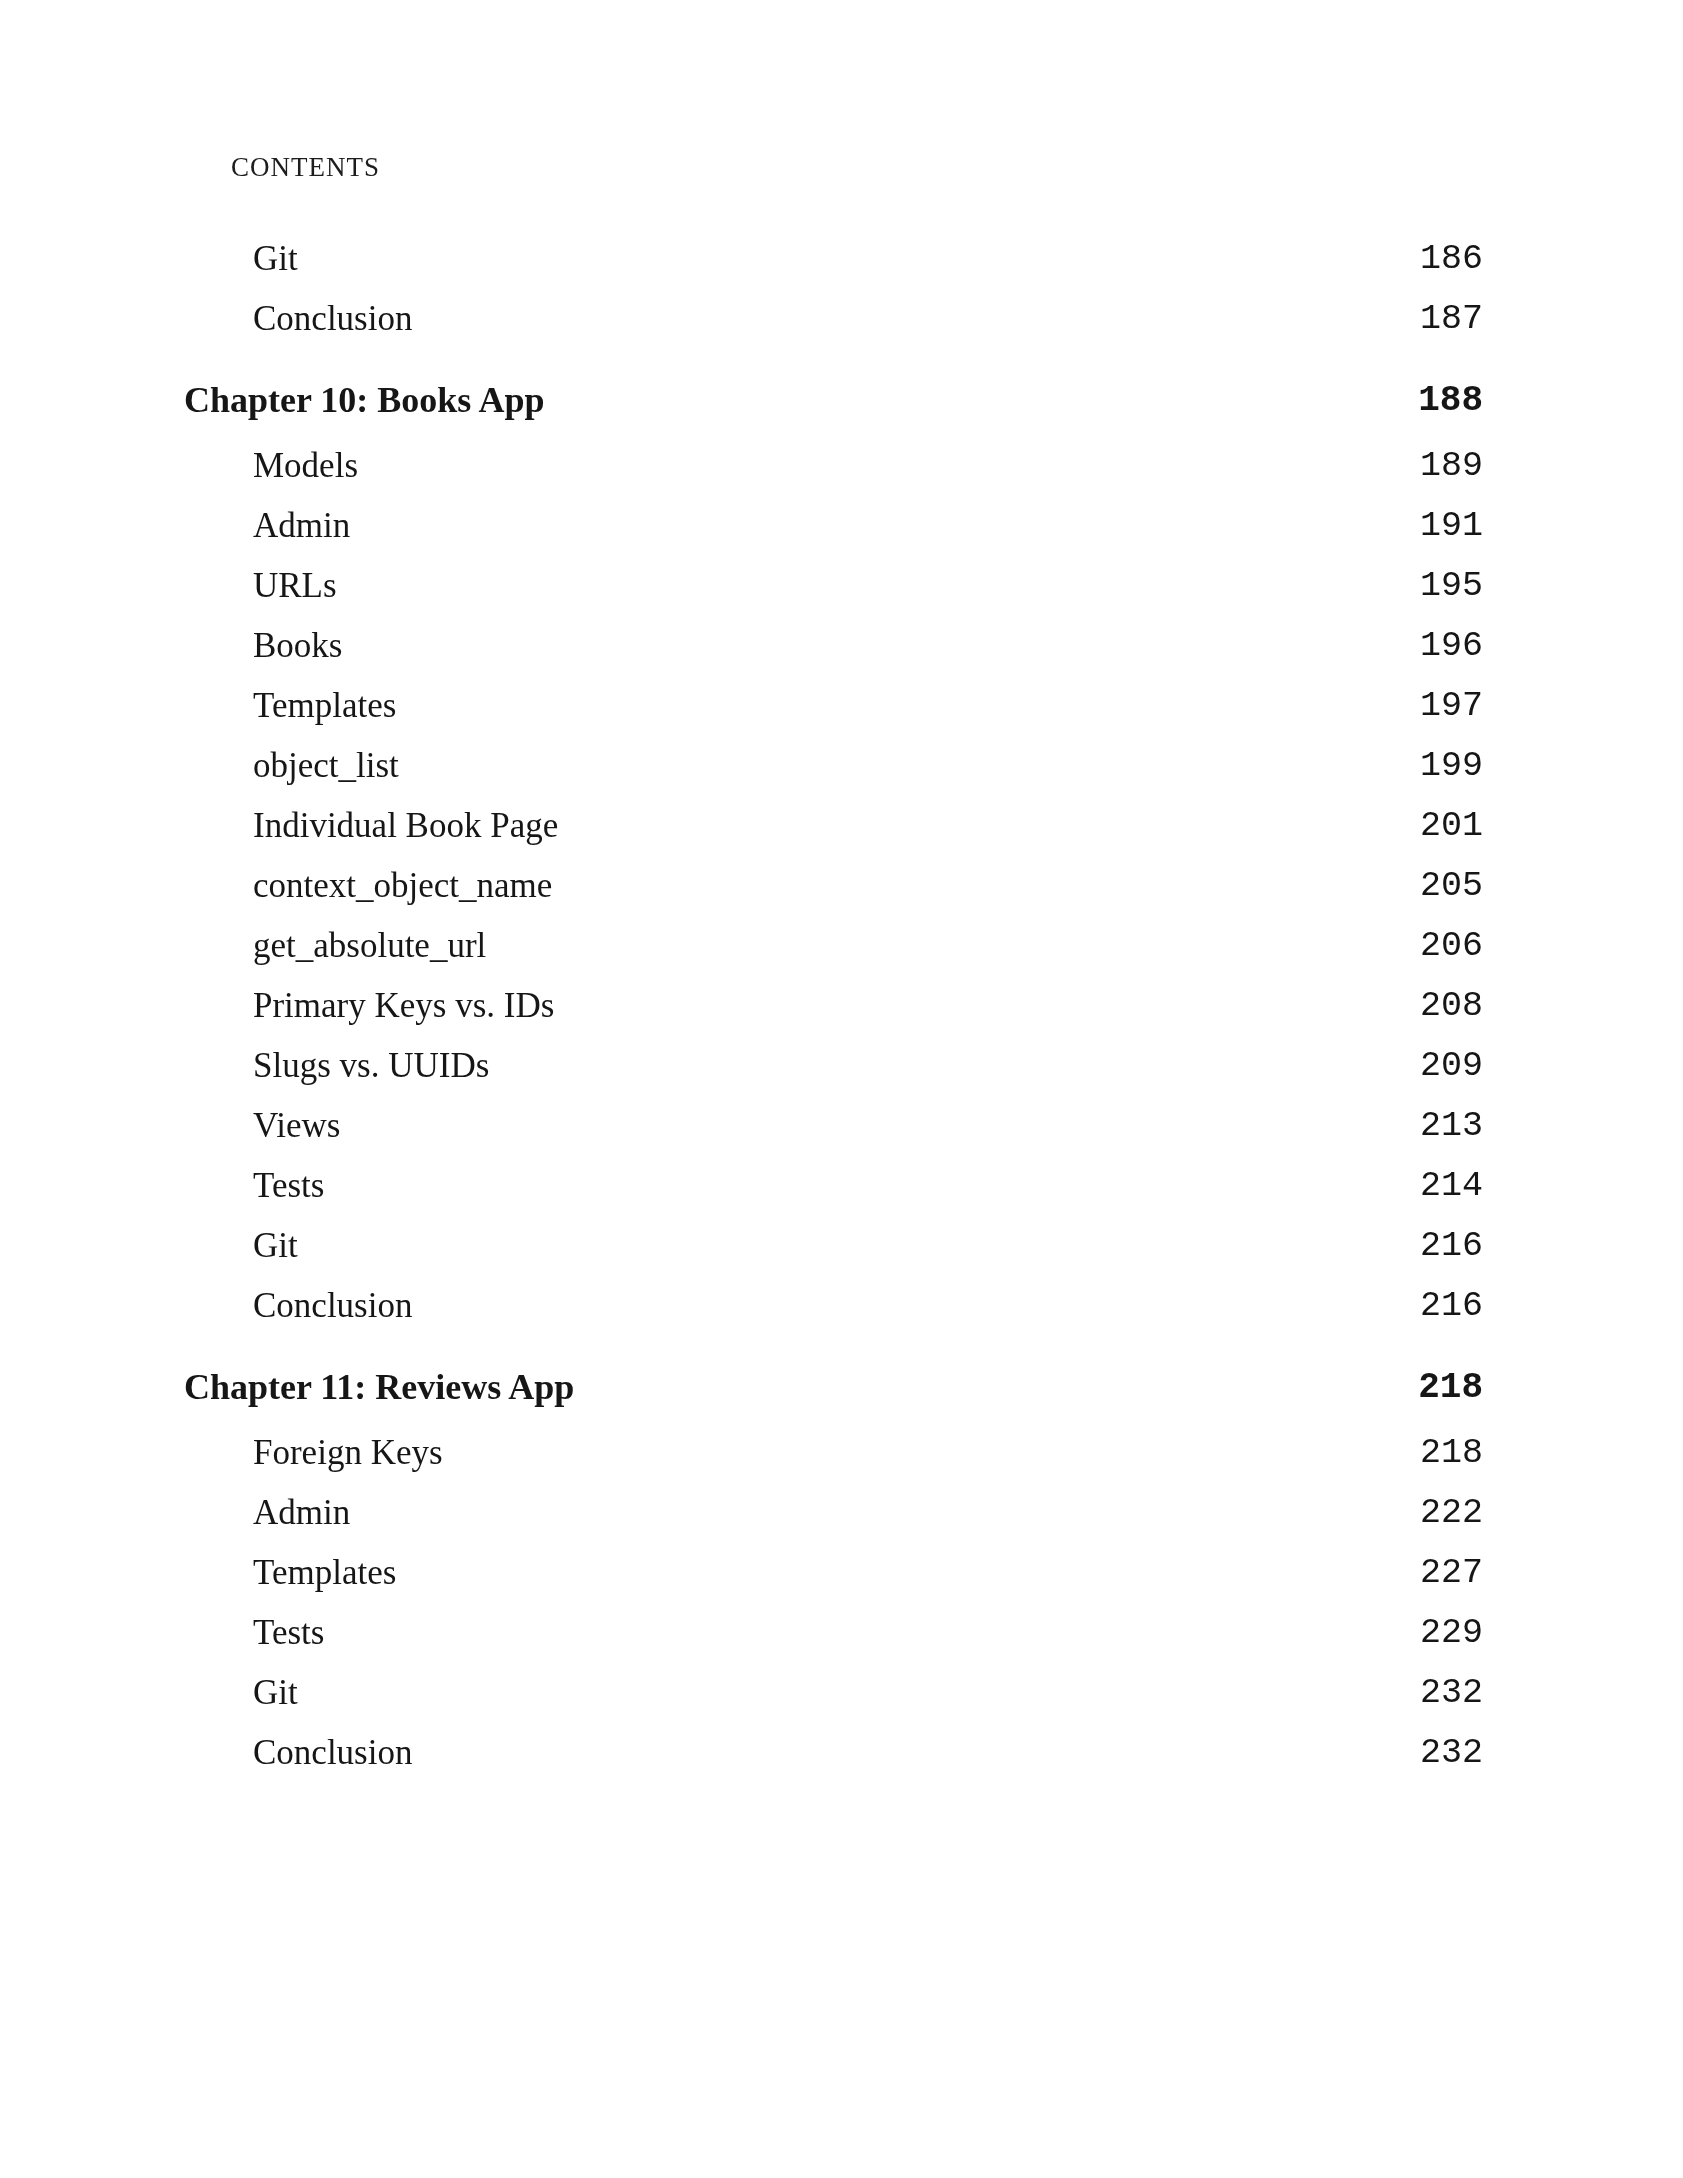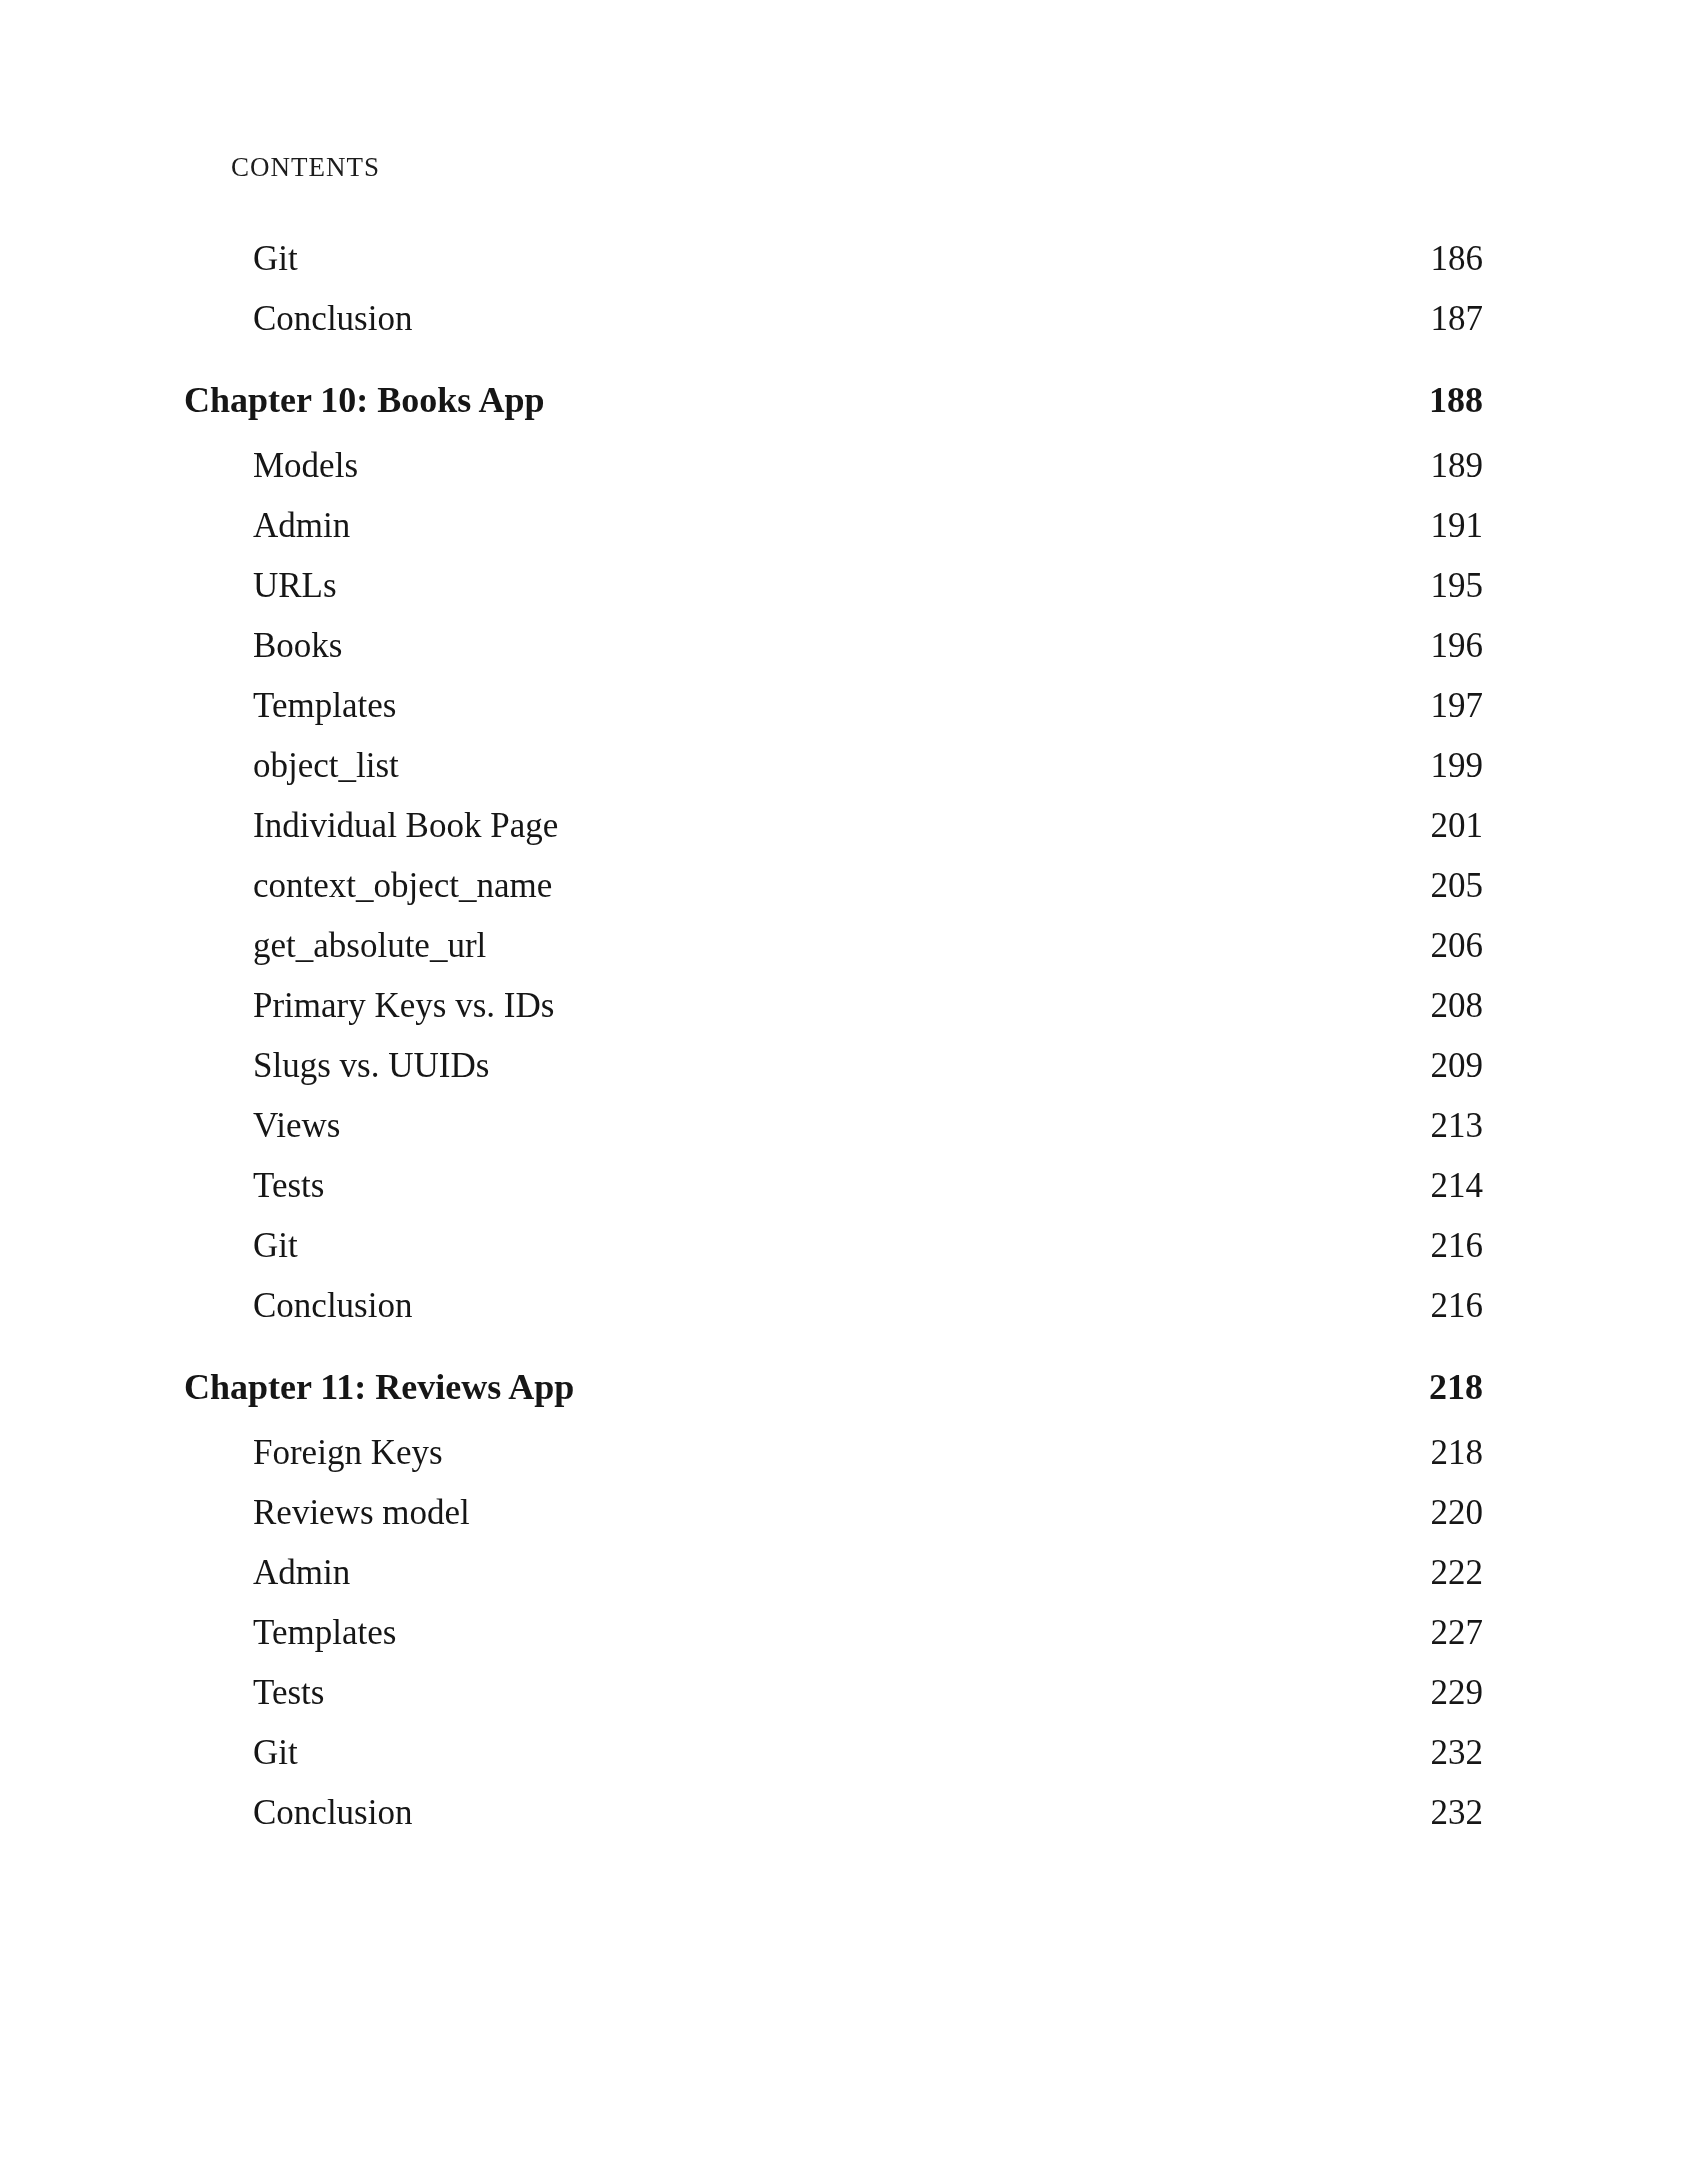--- a/index.html
+++ b/index.html
@@ -45,21 +45,21 @@
   }
   .row.chapter {
     font-weight: bold;
     font-size: 36px;
     height: 59px;
     line-height: 59px;
     margin-top: 22px;
     margin-bottom: 6px;
   }
   .label { text-align: left; }
-  .pagenum { text-align: right; }
+  .pagenum { text-align: right; font-family: Liberation Mono, monospace; }
 </style>
 </head>
 <body>
 
 <div class="page-header">CONTENTS</div>
 
 <div class="toc">
 
   <div class="row sub">
     <span class="label">Git</span>
@@ -137,24 +137,20 @@
 
   <div class="row chapter">
     <span class="label">Chapter 11: Reviews App</span>
     <span class="pagenum">218</span>
   </div>
   <div class="row sub">
     <span class="label">Foreign Keys</span>
     <span class="pagenum">218</span>
   </div>
   <div class="row sub">
-    <span class="label">Reviews model</span>
-    <span class="pagenum">220</span>
-  </div>
-  <div class="row sub">
     <span class="label">Admin</span>
     <span class="pagenum">222</span>
   </div>
   <div class="row sub">
     <span class="label">Templates</span>
     <span class="pagenum">227</span>
   </div>
   <div class="row sub">
     <span class="label">Tests</span>
     <span class="pagenum">229</span>

